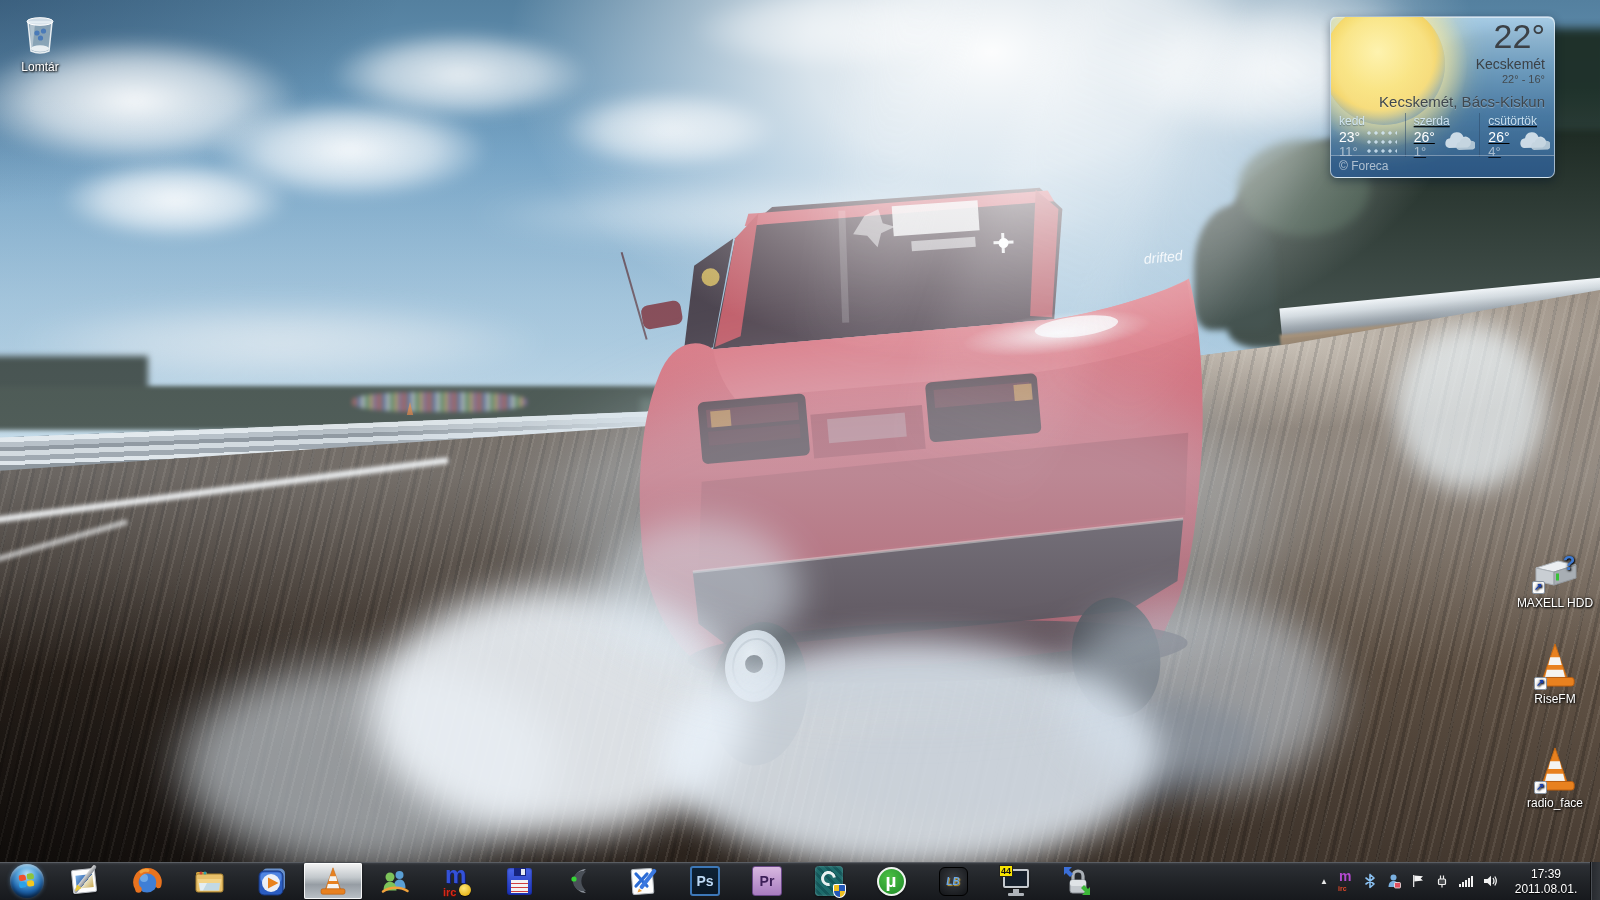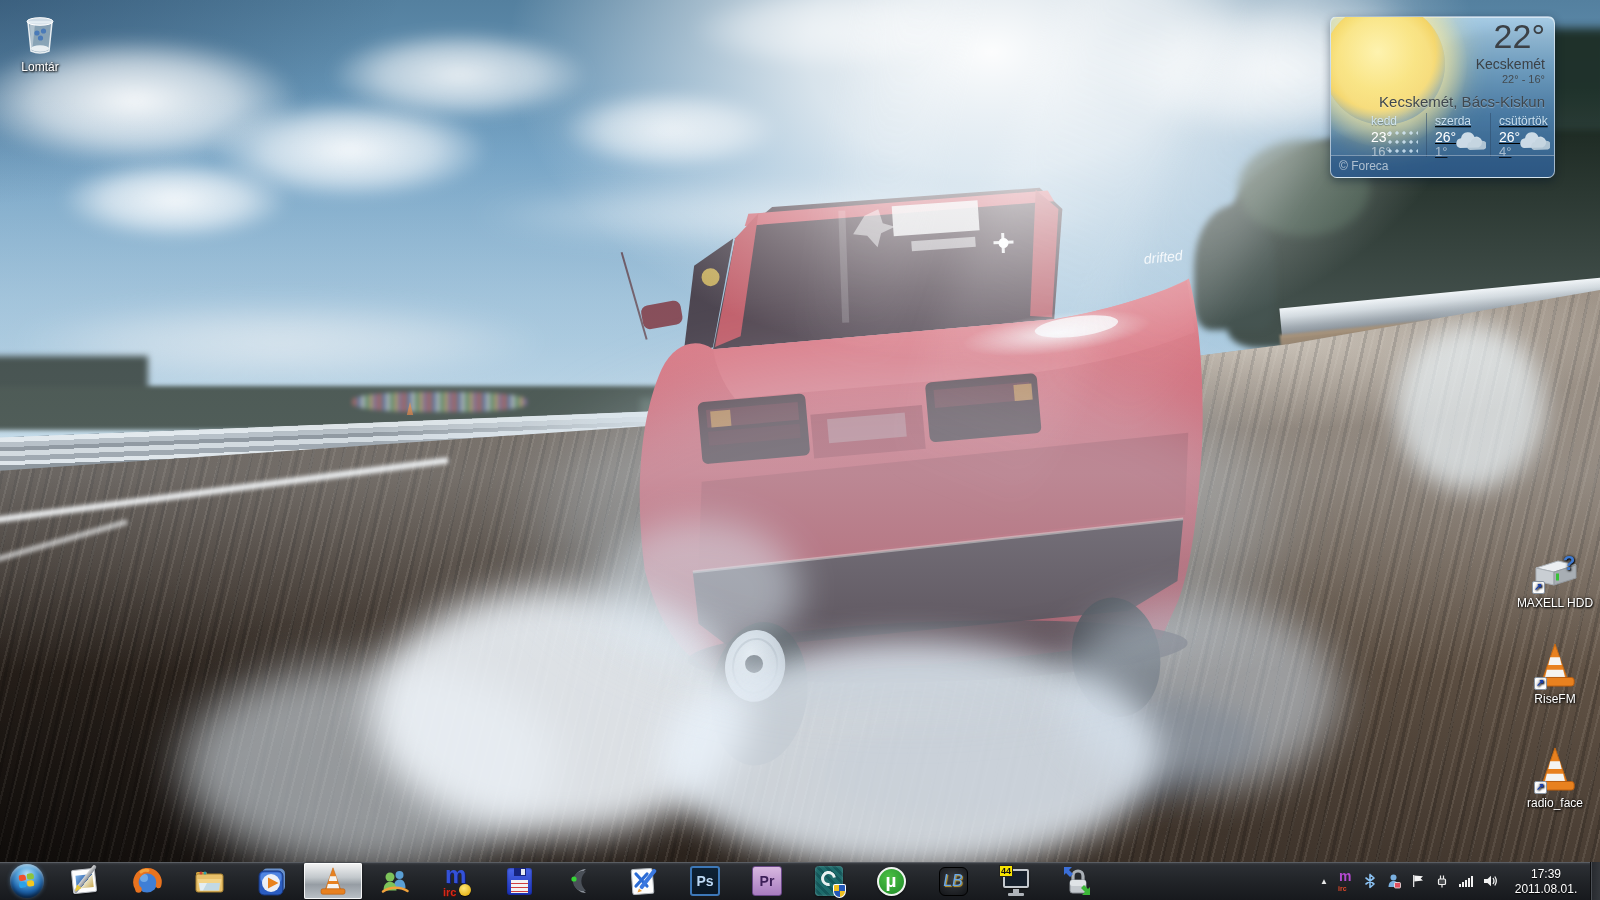--- a/index.html
+++ b/index.html
@@ -129,21 +129,21 @@
     background:radial-gradient(circle at 45% 40%, #fcf0a0 0%, #f3d44e 38%, #eec43c 58%,
       rgba(238,196,60,.3) 70%, transparent 78%);
     box-shadow:0 0 34px 10px rgba(250,228,130,.75); }
   .sun::after { content:""; position:absolute; left:-22px; top:-22px; right:-22px; bottom:-22px;
     border-radius:50%; background:radial-gradient(circle, rgba(255,245,190,.5) 40%, transparent 72%); }
   .wx-temp { position:absolute; top:0px;  right:9px; font-size:34px; color:#3c4146; }
   .wx-cond { position:absolute; top:39px; right:9px; font-size:14px; color:#3c4146; }
   .wx-range{ position:absolute; top:56px; right:9px; font-size:11px; color:#434a50; }
   .wx-loc  { position:absolute; top:76px; right:9px; font-size:15px; color:#3f474e;
              text-shadow:0 1px 1px rgba(255,255,255,.35); }
-  .wx-row  { position:absolute; left:0; top:96px; width:100%; height:44px; display:flex;padding-left:32px; }
+  .wx-row  { position:absolute; left:0; top:96px; width:100%; height:44px; display:flex; }
   .wx-col  { flex:1; position:relative; padding:1px 0 0 8px; }
   .wx-col + .wx-col { border-left:1px solid rgba(45,75,105,.55);text-decoration:underline; }
   .wx-day  { font-size:12px; color:#d6ebf8; opacity:.9; text-shadow:0 1px 1px rgba(0,30,60,.4); }
   .wx-hi   { font-size:14px; color:#fff; line-height:15px; margin-top:2px; }
   .wx-lo   { font-size:13px; color:rgba(255,255,255,.55); line-height:14px; }
   .wx-ic   { position:absolute; right:4px; top:17px; width:34px; height:24px; }
   .wi-rain { width:30px; height:24px; opacity:.85;
     background-image:radial-gradient(circle at 2px 3px, rgba(215,235,250,.95) 1.3px, transparent 2px);
     background-size:7px 9px; }
   .wx-foot { position:absolute; left:0; bottom:0; width:100%; height:22px;
@@ -201,21 +201,21 @@
   .shieldapp .g { position:absolute; left:6px; top:5px; width:15px; height:15px; border:3px solid #e8f0f0;
     border-radius:50%; border-right-color:transparent; transform:rotate(35deg); }
   .uac { position:absolute; right:-3px; bottom:-2px; width:13px; height:14px; border:1px solid #fff;
     border-radius:2px 2px 50% 50%;
     background:conic-gradient(#2458b8 0 90deg,#f0c020 90deg 180deg,#2458b8 180deg 270deg,#f0c020 270deg); }
   .utor { width:29px; height:29px; border-radius:50%; background:radial-gradient(circle at 40% 35%,#4cc044,#1e8c28);
     border:2px solid #f0f4f0; display:flex; align-items:center; justify-content:center;
     color:#fff; font-size:19px; font-weight:bold; box-shadow:0 1px 2px rgba(0,0,0,.5); }
   .lbapp { width:29px; height:29px; border-radius:6px; background:radial-gradient(circle at 50% 40%,#3a3d42,#121417);
     border:1px solid #000; display:flex; align-items:center; justify-content:center;
-    color:#6aa8e8; font-size:16px; font-weight:normal; font-style:italic;
+    color:#6aa8e8; font-size:10px; font-weight:bold; font-style:italic;
     text-shadow:1px 1px 1px #c8a030; }
   .mon99 { position:relative; width:32px; height:32px; }
   .mon99 .scr { position:absolute; left:4px; top:4px; width:26px; height:19px; background:#16202c;
     border:2px solid #c4c9ce; border-radius:2px; box-shadow:0 1px 2px rgba(0,0,0,.6); }
   .mon99 .stand { position:absolute; left:14px; top:24px; width:6px; height:4px; background:#aeb3b8; }
   .mon99 .base { position:absolute; left:9px; top:28px; width:16px; height:3px; background:#aeb3b8; border-radius:1px; }
   .mon99 .badge { position:absolute; left:0px; top:0px; min-width:14px; height:12px; background:#f8e400;
     border:1px solid #222; font-size:9px; font-weight:bold; color:#111; line-height:10px; text-align:center;
     padding:0 1px; }
 
@@ -413,21 +413,21 @@
   <div id="gadget">
     <div class="sun"></div>
     <div class="wx-temp">22°</div>
     <div class="wx-cond">Kecskemét</div>
     <div class="wx-range">22° - 16°</div>
     <div class="wx-loc">Kecskemét, Bács-Kiskun</div>
     <div class="wx-row">
       <div class="wx-col">
         <div class="wx-day">kedd</div>
         <div class="wx-hi">23°</div>
-        <div class="wx-lo">16°</div>
+        <div class="wx-lo">11°</div>
         <div class="wx-ic">
             <div class="wi-rain"></div>
           </div>
       </div>
       <div class="wx-col">
         <div class="wx-day">szerda</div>
         <div class="wx-hi">26°</div>
         <div class="wx-lo">1°</div>
         <div class="wx-ic">
           <svg width="34" height="24" viewBox="0 0 34 24">

